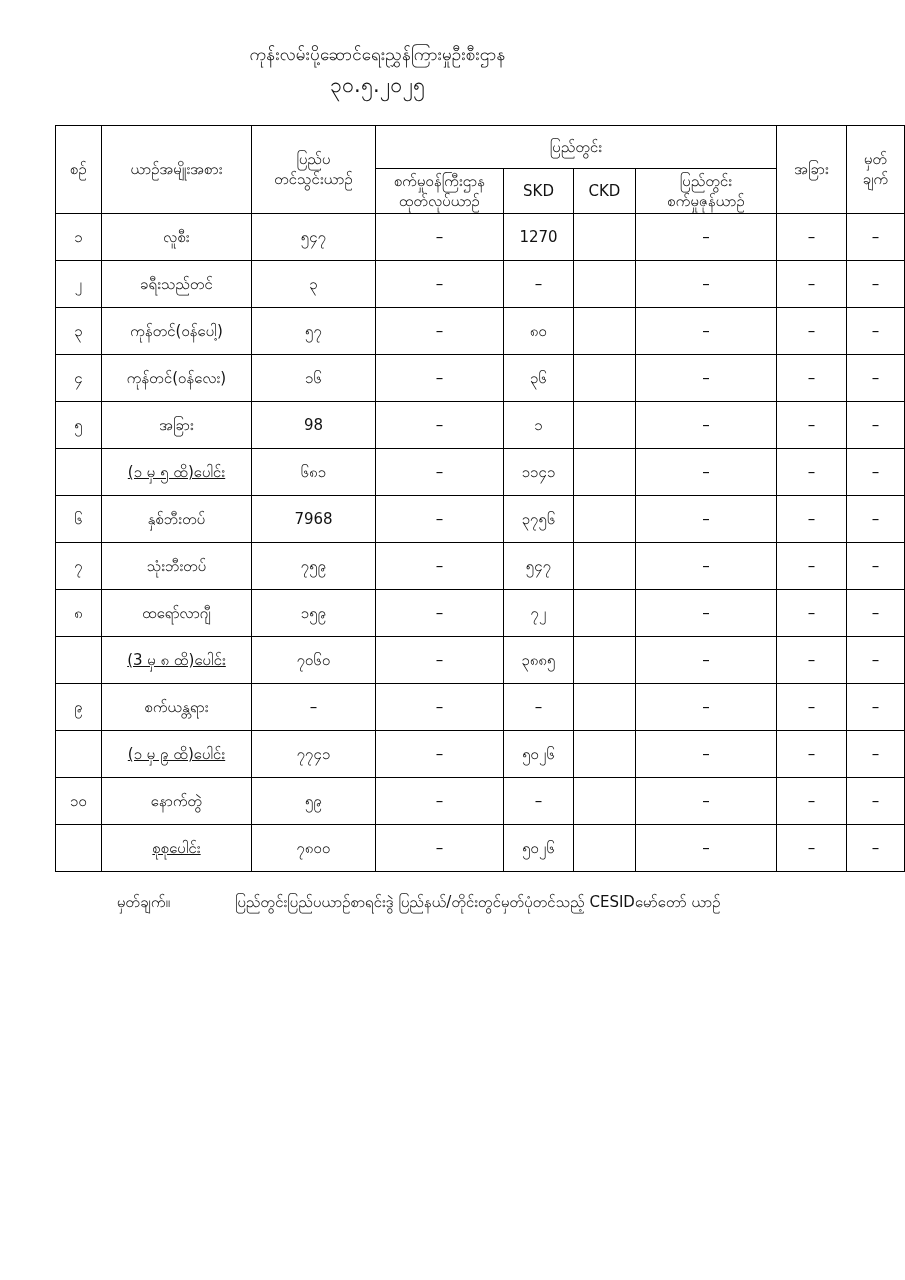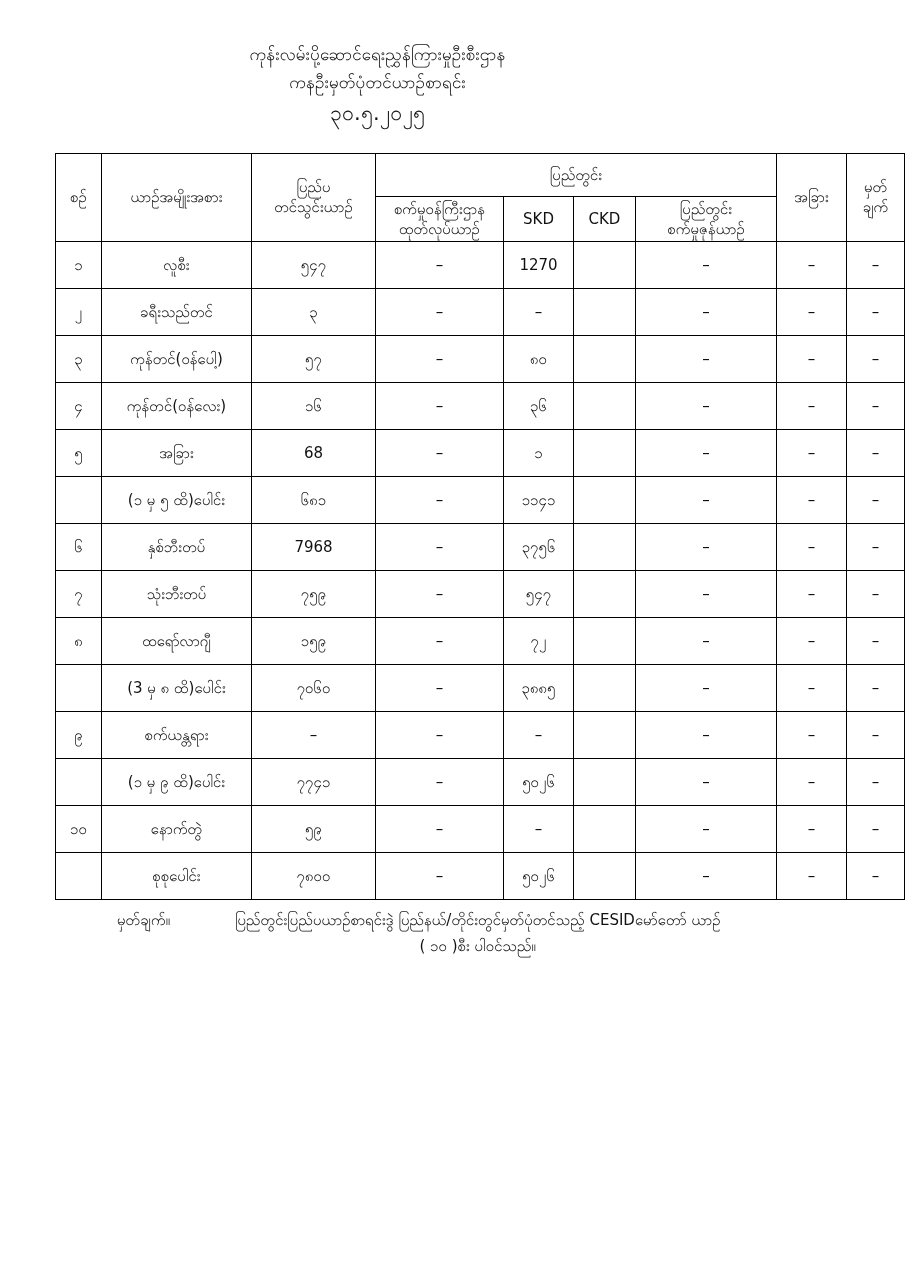--- a/index.html
+++ b/index.html
@@ -63,26 +63,27 @@
   .col-note  { width: 58px; }
 
   td.label {
     text-align: left;
     padding-left: 10px;
     font-size: 15px;
   }
   td.label.center {
     text-align: center;
     padding-left: 3px;
+    text-decoration: underline;
   }
   tr.data td { height: 42px; }
   .dash { font-size: 15px; }
 
   .footnote {
-    margin-top: 8px;
+    margin-top: 18px;
     display: flex;
     align-items: flex-start;
     font-size: 15px;
     line-height: 1.7;
   }
   .footnote .fn-label {
     width: 180px;
     padding-left: 62px;
     box-sizing: border-box;
     flex: none;
@@ -93,21 +94,20 @@
   }
   .footnote .fn-body div { white-space: nowrap; }
 </style>
 </head>
 <body>
 
 <div class="page">
 
   <div class="header">
     <div>ကုန်းလမ်းပို့ဆောင်ရေးညွှန်ကြားမှုဦးစီးဌာန</div>
-    <div>ကနဦးမှတ်ပုံတင်ယာဉ်စာရင်း</div>
     <div class="hdr-date">၃၀.၅.၂၀၂၅</div>
   </div>
 
   <table class="report">
     <colgroup>
       <col class="col-no">
         <col class="col-type">
         <col class="col-imp">
       <col class="col-gov">
         <col class="col-skd">
@@ -185,21 +185,21 @@
           <td class="dash">–</td>
           <td>၃၆</td>
           <td></td>
           <td class="dash">–</td>
           <td class="dash">–</td>
           <td class="dash">–</td>
         </tr>
         <tr class="data">
           <td>၅</td>
           <td class="label">အခြား</td>
-          <td>68</td>
+          <td>98</td>
           <td class="dash">–</td>
           <td>၁</td>
           <td></td>
           <td class="dash">–</td>
           <td class="dash">–</td>
           <td class="dash">–</td>
         </tr>
         <tr class="data">
           <td></td>
           <td class="label center">(၁ မှ ၅ ထိ)ပေါင်း</td>
@@ -299,17 +299,16 @@
           <td class="dash">–</td>
           <td class="dash">–</td>
         </tr>
       </tbody>
   </table>
 
   <div class="footnote">
     <div class="fn-label">မှတ်ချက်။</div>
     <div class="fn-body">
       <div>ပြည်တွင်းပြည်ပယာဉ်စာရင်းဒွဲ  ပြည်နယ်/တိုင်းတွင်မှတ်ပုံတင်သည့် CESIDမော်တော် ယာဉ်</div>
-      <div>( ၁၀ )စီး ပါဝင်သည်။</div>
     </div>
   </div>
 
 </div>
 
 </body></html>

